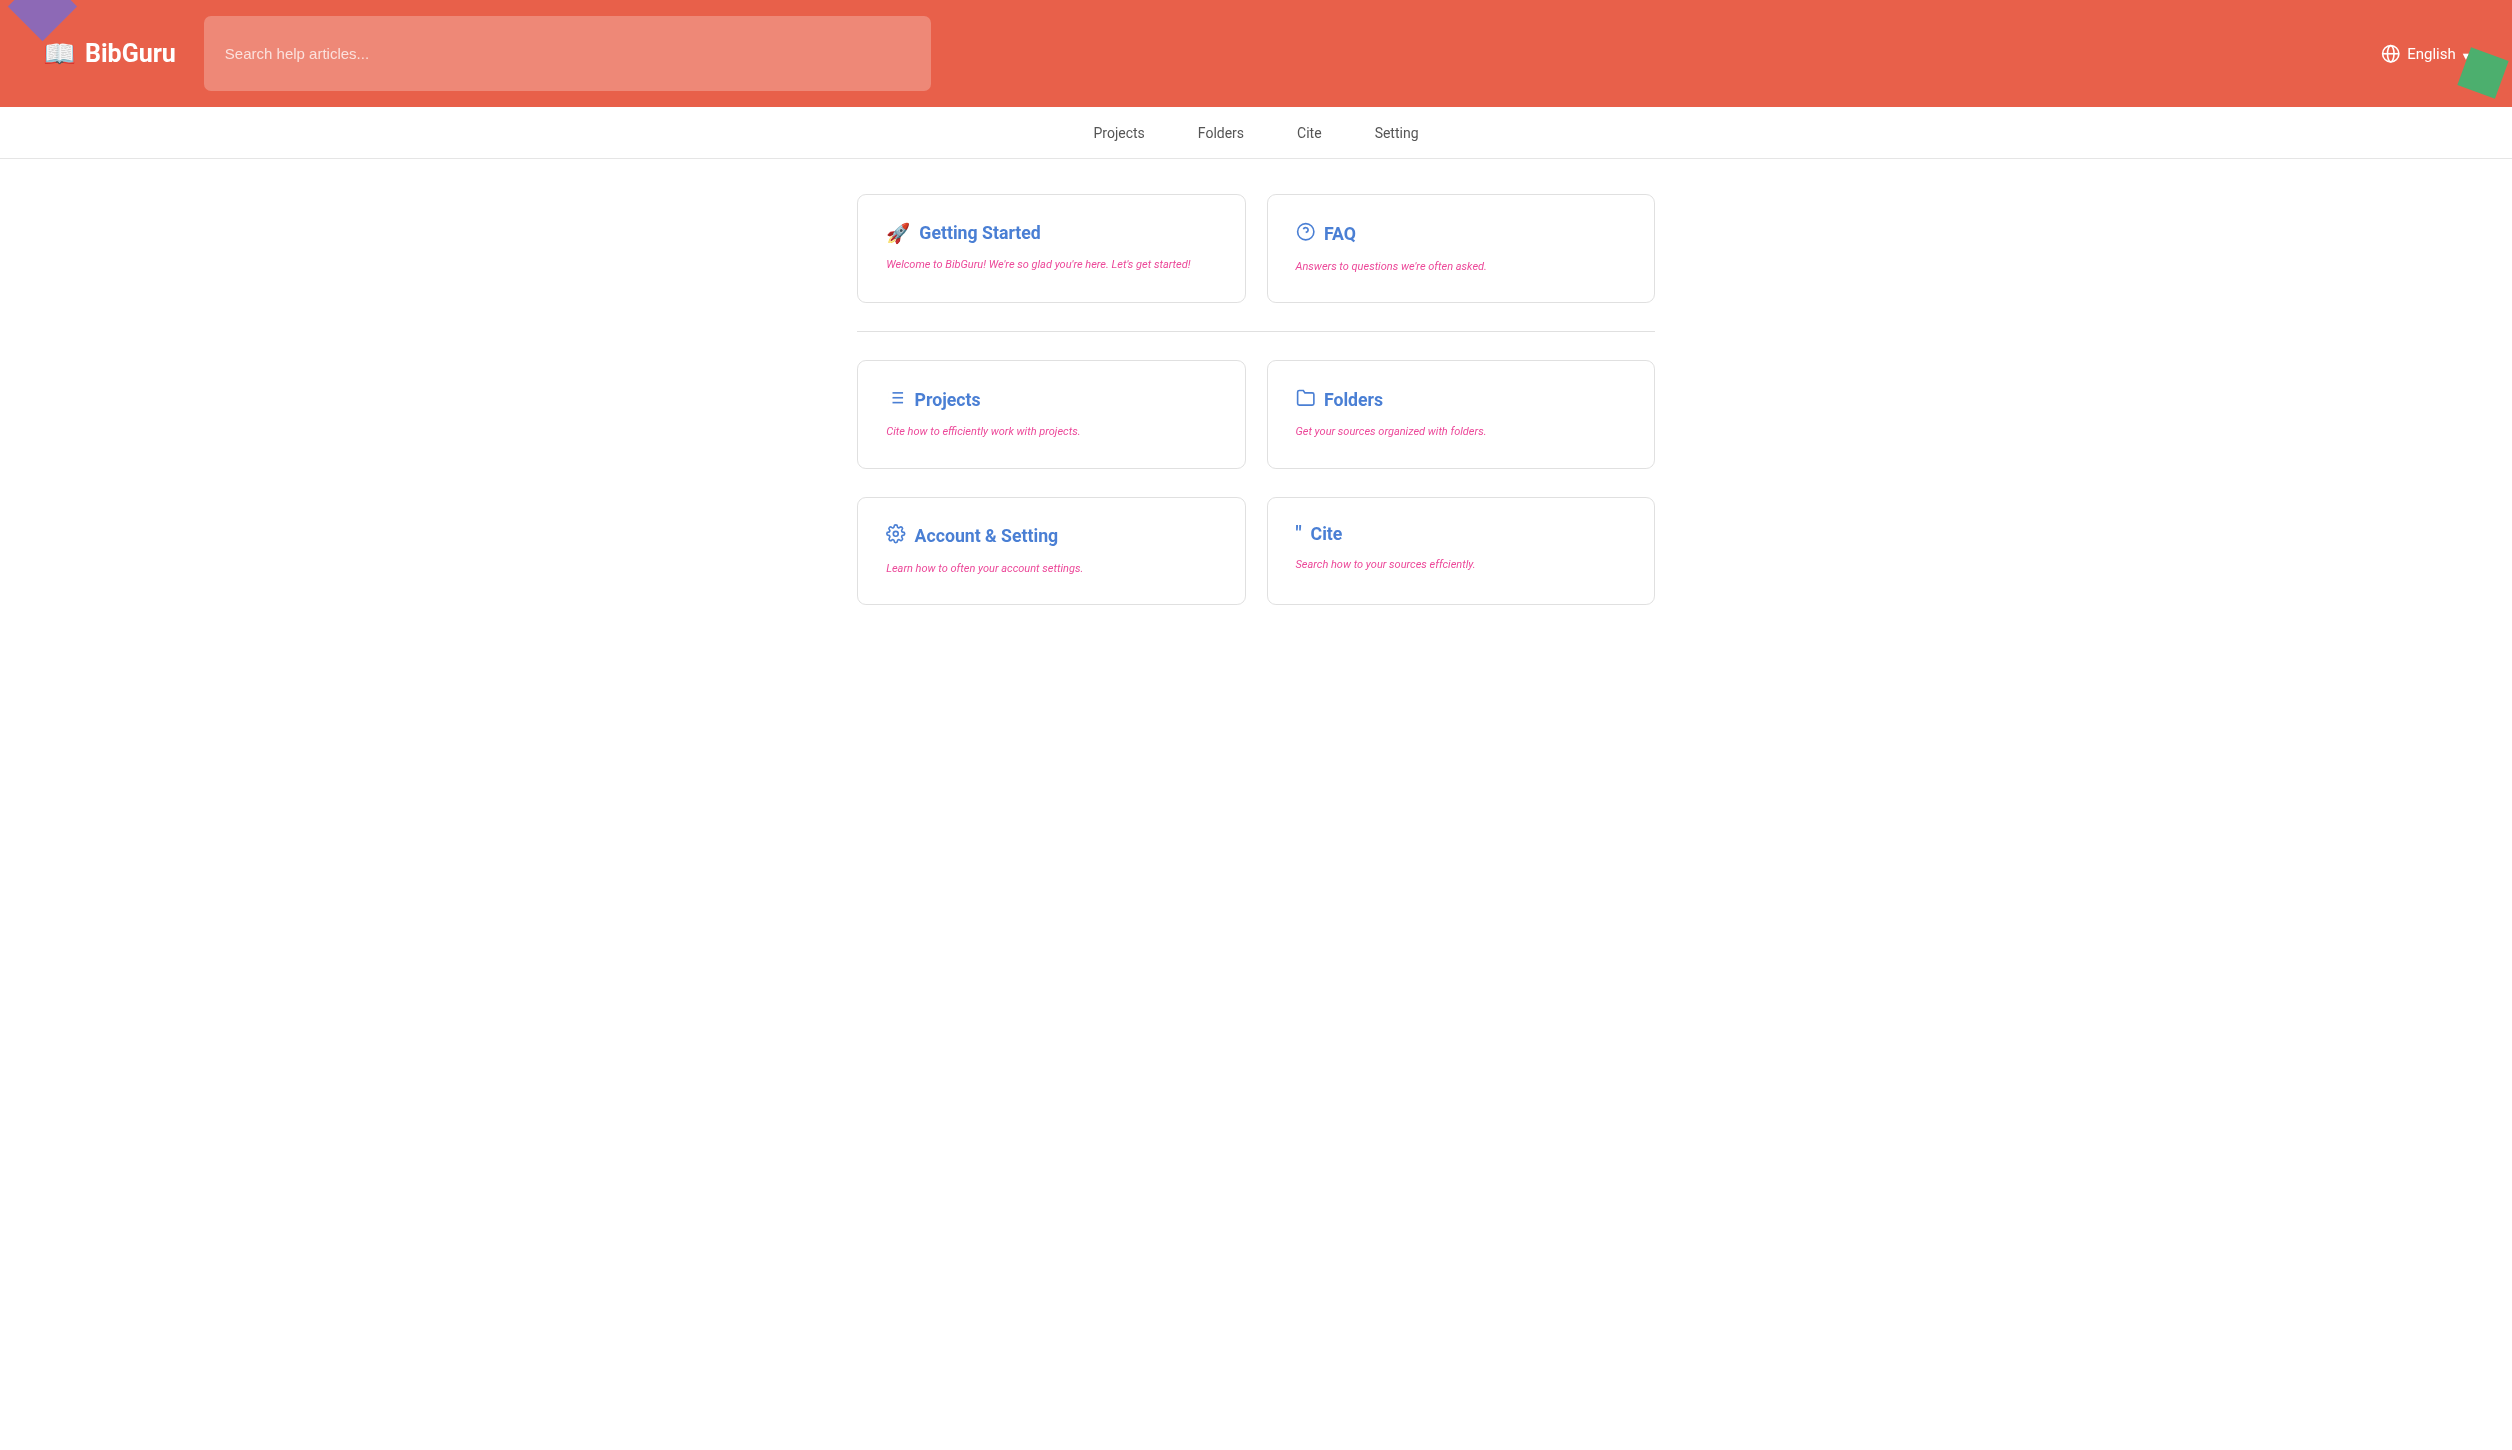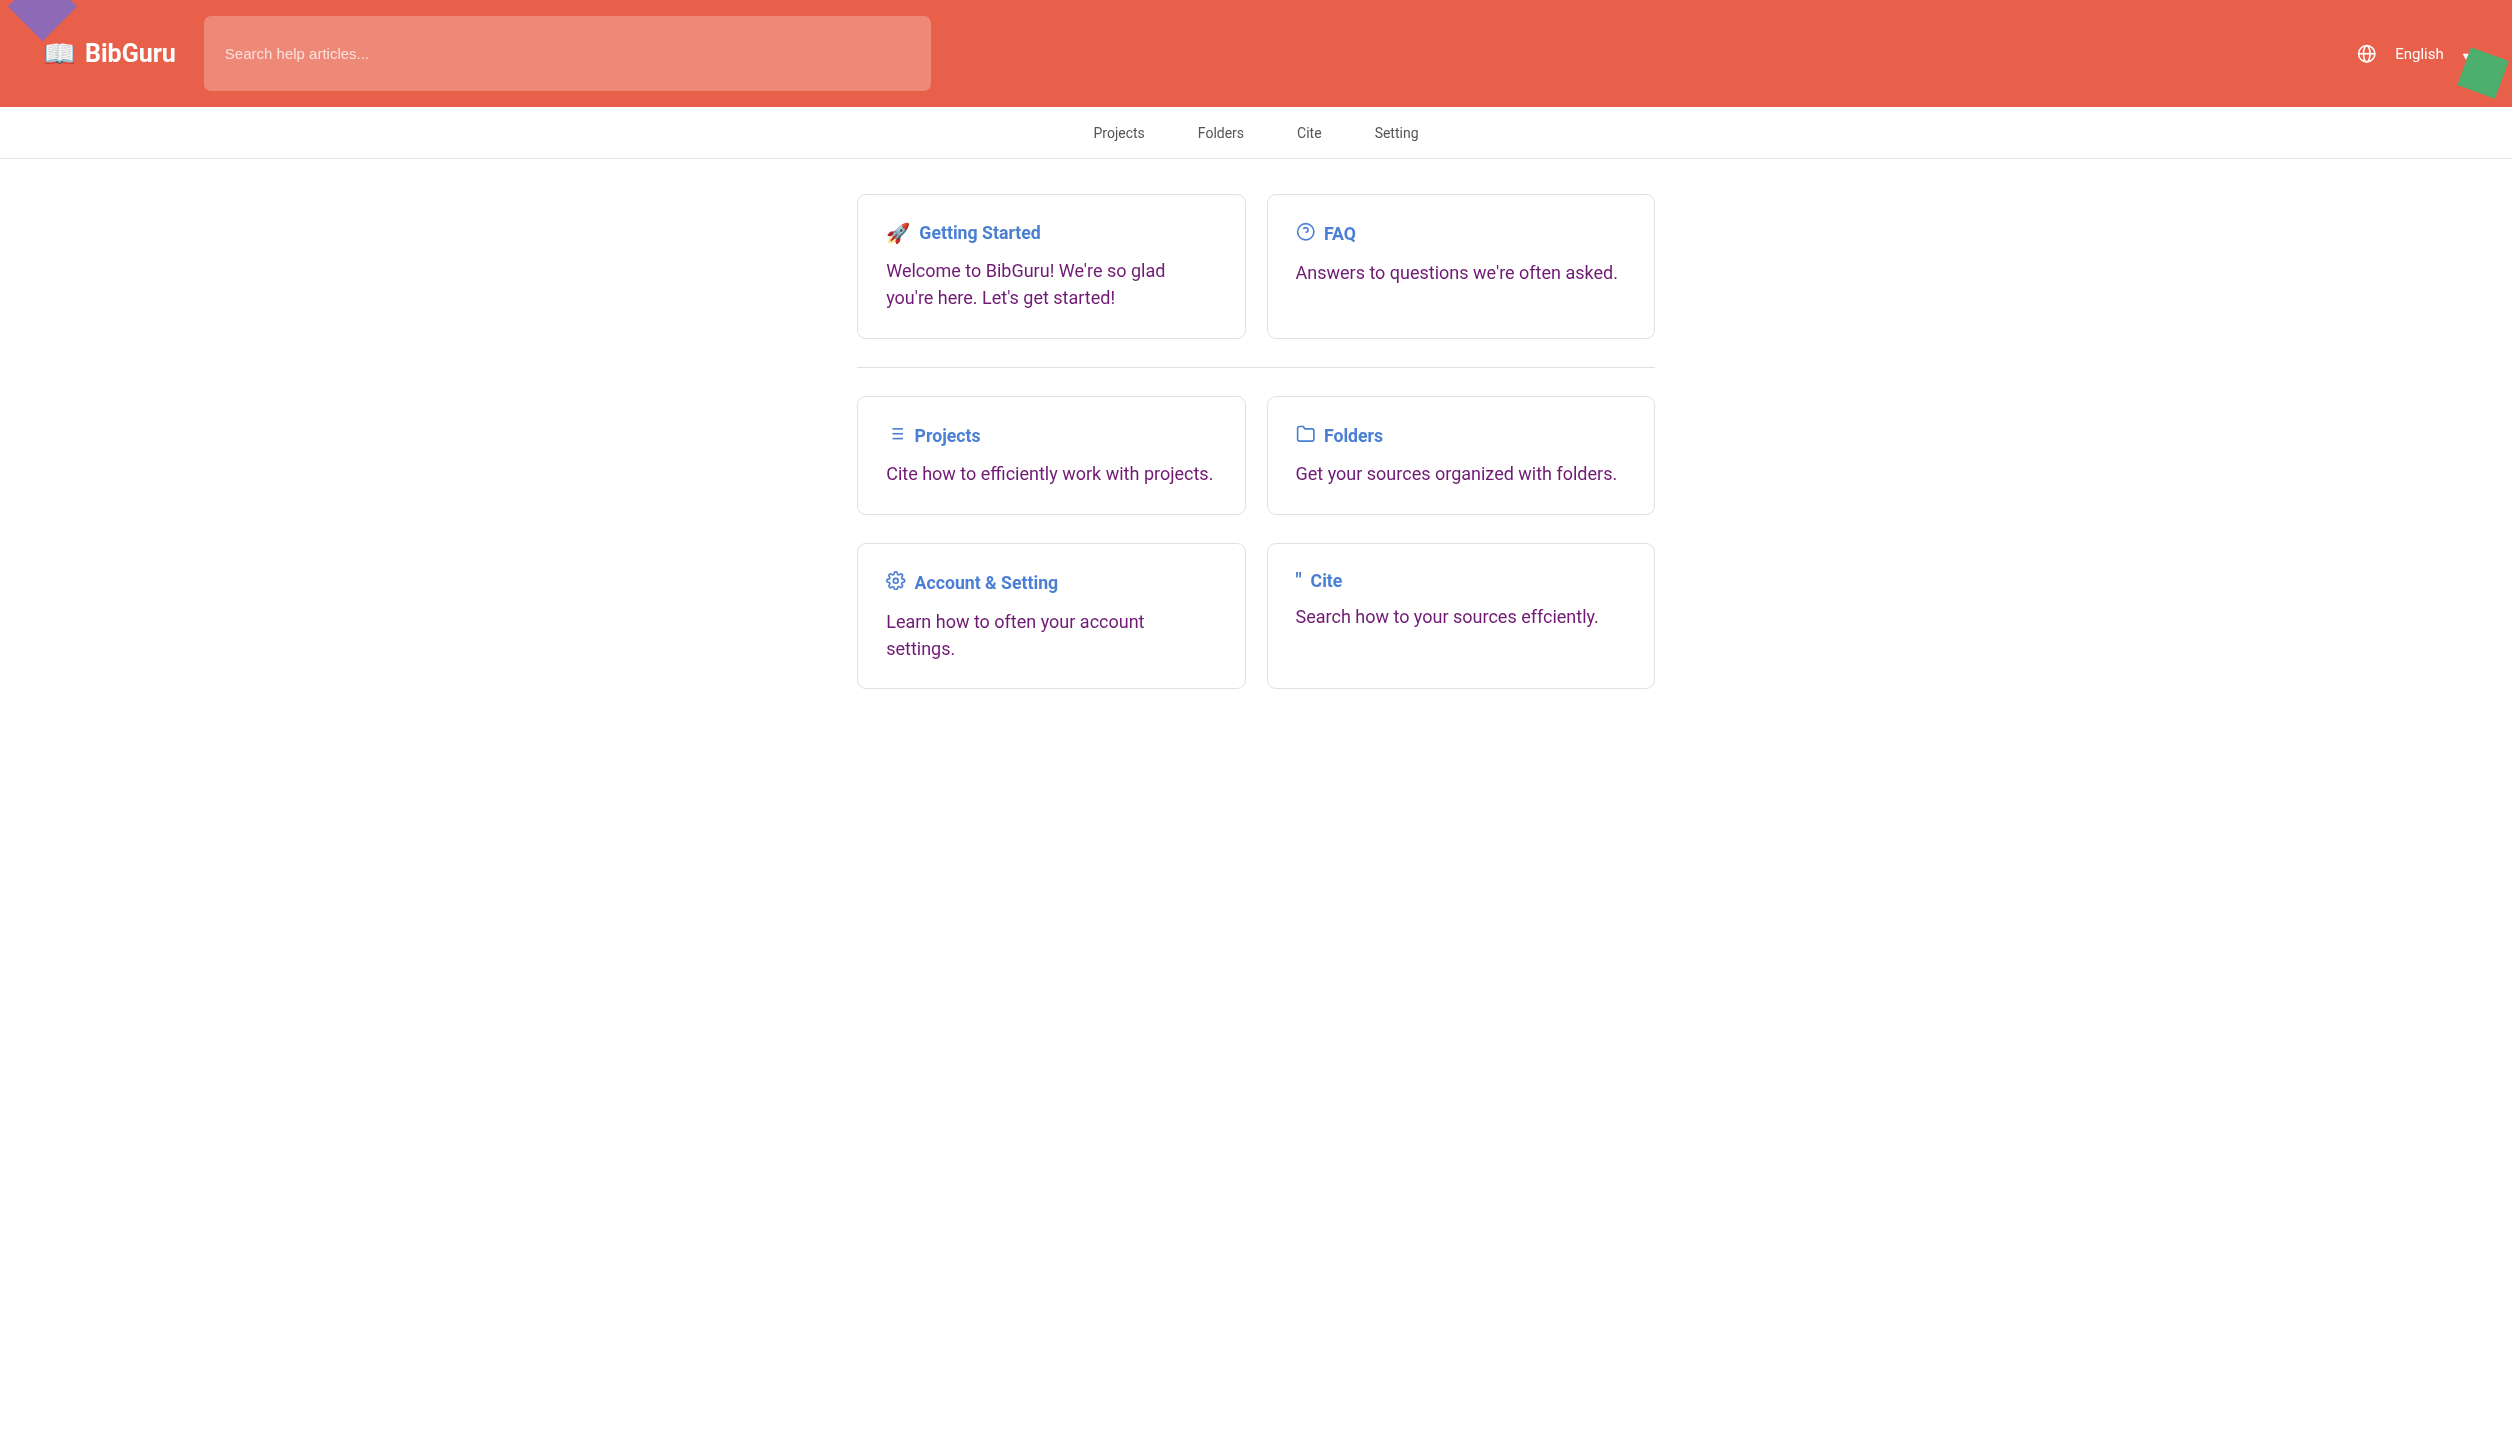--- a/index.html
+++ b/index.html
@@ -47,21 +47,21 @@
       outline: none;
     }
 
     .search-bar input::placeholder {
       color: rgba(255,255,255,0.75);
     }
 
     .lang-selector {
       display: flex;
       align-items: flex-end;
-      gap: 19px;
+      gap: 7px;
       color: white;
       font-size: 15px;
       cursor: pointer;
       margin-left: auto;
       flex-shrink: 0;
     }
 
     .globe-icon {
       width: 19.5px;
       height: 19.5px;
@@ -144,23 +144,24 @@
       font-weight: 700;
       margin-bottom: 12.4px;
     }
 
     .card-title .card-icon {
       font-size: 19.5px;
       color: #4a7fd4;
     }
 
     .card-desc {
-      color: #701a75;
-      font-size: 18px;
+      color: #ec4899;
+      font-size: 11px;
       line-height: 1.5;
+      font-style: italic;
     }
   </style>
 </head>
 <body>
 
 <header class="header">
   <div class="deco-purple"></div>
 
   <div class="logo">
     <span class="logo-icon">📖</span>

